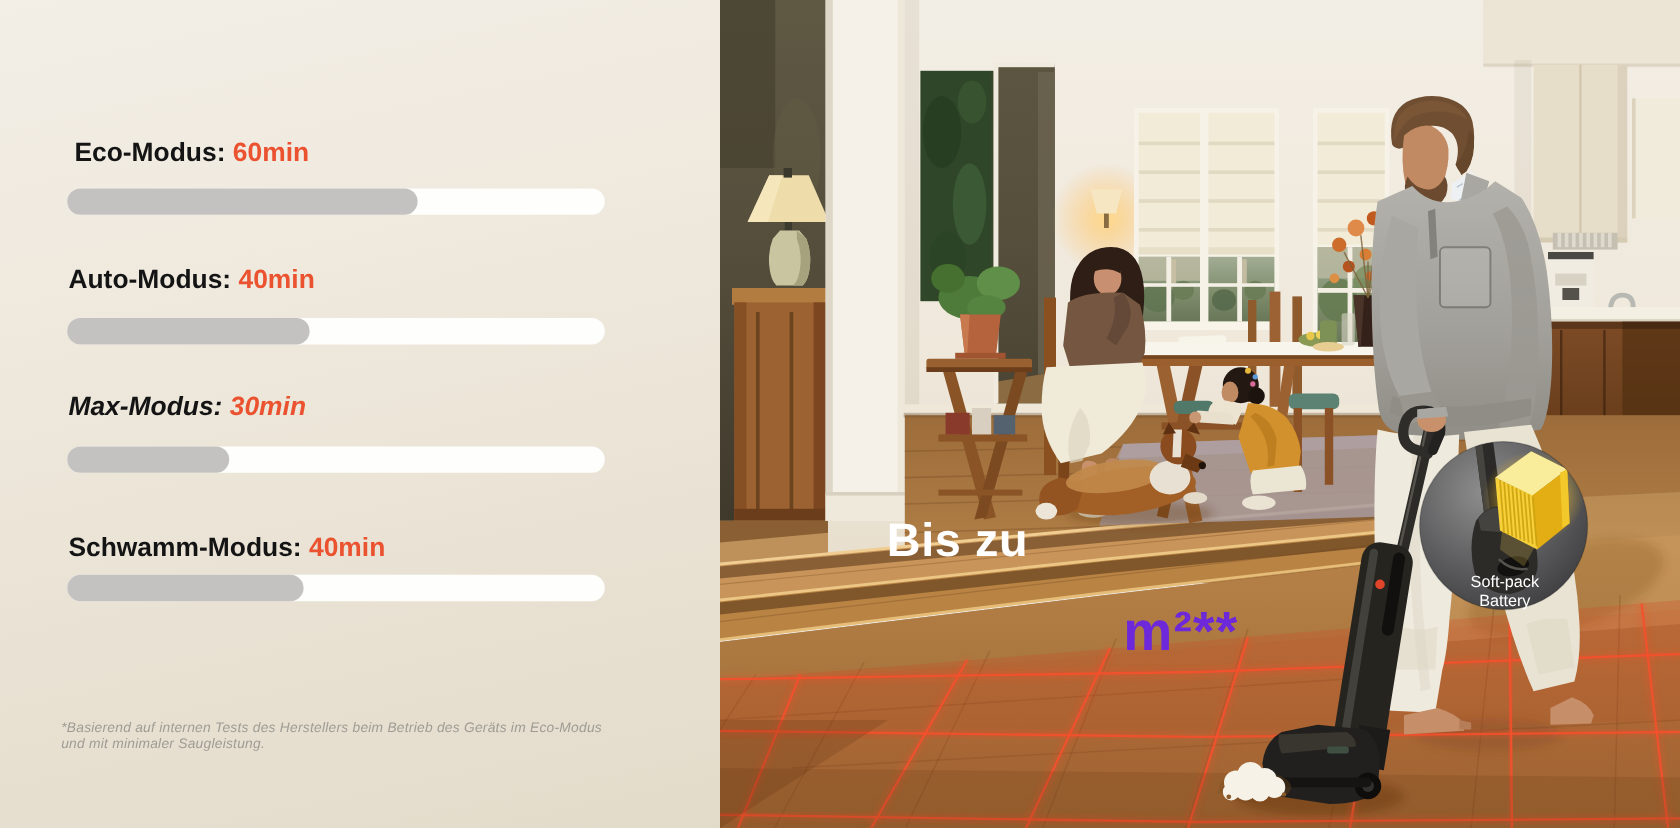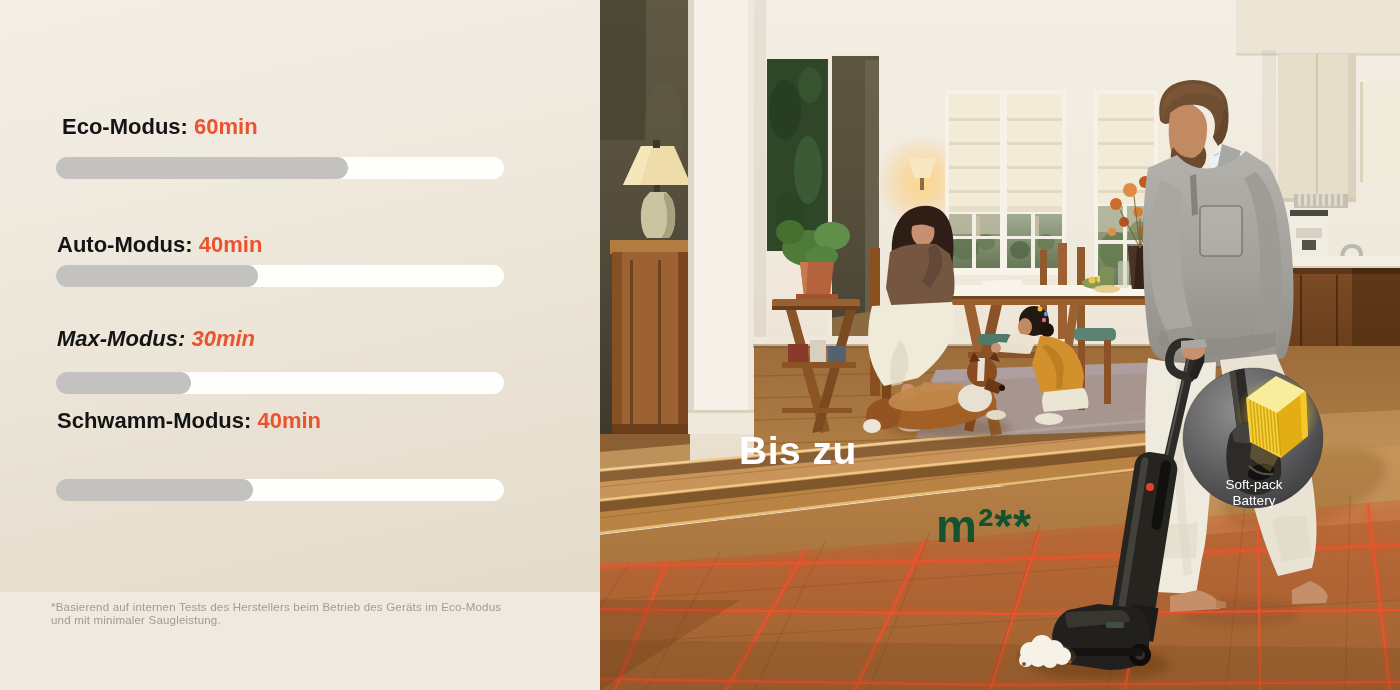--- a/index.html
+++ b/index.html
@@ -1,47 +1,47 @@
 <!DOCTYPE html>
 <html><head>
 <meta charset="utf-8">
 <style>
   html,body{margin:0;padding:0;}
   #stage{position:relative;width:1400px;height:690px;overflow:hidden;
     font-family:"Liberation Sans", sans-serif;background:#efe9df;}
-  #left{position:absolute;left:0;top:0;width:600px;height:592px;
+  #left{position:absolute;left:0;top:0;width:600px;height:690px;
     background:linear-gradient(168deg,#f3eee6 0%,#eee8dc 40%,#e3dbca 100%);}
   .lbl{position:absolute;font-weight:bold;font-size:22px;color:#141414;line-height:22px;white-space:nowrap;}
   .lbl b{color:#ea5230;}
   .track{position:absolute;left:56px;width:448px;height:22px;border-radius:11px;background:#fefefd;}
   .fill{position:absolute;left:0;top:0;height:22px;border-radius:11px;background:#c3c2c0;}
-  #foot{position:absolute;left:51px;top:601px;font-size:11.5px;line-height:13px;color:#9e9c94;letter-spacing:0.2px;}
+  #foot{position:absolute;left:51px;top:601px;font-size:11.5px;line-height:13px;color:#9e9c94;letter-spacing:0.2px;font-style:italic;}
   #bigtext{position:absolute;left:0;top:0;width:1400px;height:590px;pointer-events:none;}
   #biszu{position:absolute;left:739px;top:432px;font-size:39px;letter-spacing:0.5px;font-weight:bold;color:#fff;line-height:38px;}
   #d545{position:absolute;left:735px;top:470px;font-size:107px;font-weight:bold;line-height:107px;letter-spacing:2.5px;
     background:linear-gradient(180deg,#ffffff 45%,#c9cbcf 100%);-webkit-background-clip:text;background-clip:text;color:transparent;}
-  #m2{position:absolute;left:936px;top:504px;font-size:46px;font-weight:bold;color:#14532d;line-height:44px;letter-spacing:1px;}
+  #m2{position:absolute;left:936px;top:504px;font-size:46px;font-weight:bold;color:#6d28d9;line-height:44px;letter-spacing:1px;}
 </style>
 </head>
 <body>
 <div id="stage">
   <div id="left">
     <div class="lbl" style="left:62px;top:116px;">Eco-Modus: <b>60min</b></div>
     <div class="track" style="top:157px;">
         <div class="fill" style="width:292px;"></div>
       </div>
-    <div class="lbl" style="left:57px;top:222px;margin-top:12px;">Auto-Modus: <b>40min</b></div>
+    <div class="lbl" style="left:57px;top:222px;">Auto-Modus: <b>40min</b></div>
     <div class="track" style="top:265px;">
         <div class="fill" style="width:202px;"></div>
       </div>
     <div class="lbl" style="left:57px;top:328px;font-style:italic;">Max-Modus: <b>30min</b></div>
     <div class="track" style="top:372px;">
         <div class="fill" style="width:135px;"></div>
       </div>
-    <div class="lbl" style="left:57px;top:410px;text-align:center;">Schwamm-Modus: <b>40min</b></div>
+    <div class="lbl" style="left:57px;top:445px;text-align:center;">Schwamm-Modus: <b>40min</b></div>
     <div class="track" style="top:479px;">
         <div class="fill" style="width:197px;"></div>
       </div>
     <div id="foot">*Basierend auf internen Tests des Herstellers beim Betrieb des Geräts im Eco-Modus<br>und mit minimaler Saugleistung.</div>
   </div>
   <svg id="photo" style="position:absolute;left:600px;top:0;" width="800" height="690" viewBox="0 0 800 690">
 <defs>
 <linearGradient id="wallG" x1="0" y1="0" x2="0" y2="1">
  <stop offset="0" stop-color="#f3eee5"></stop>
           <stop offset="0.6" stop-color="#efe8db"></stop>

